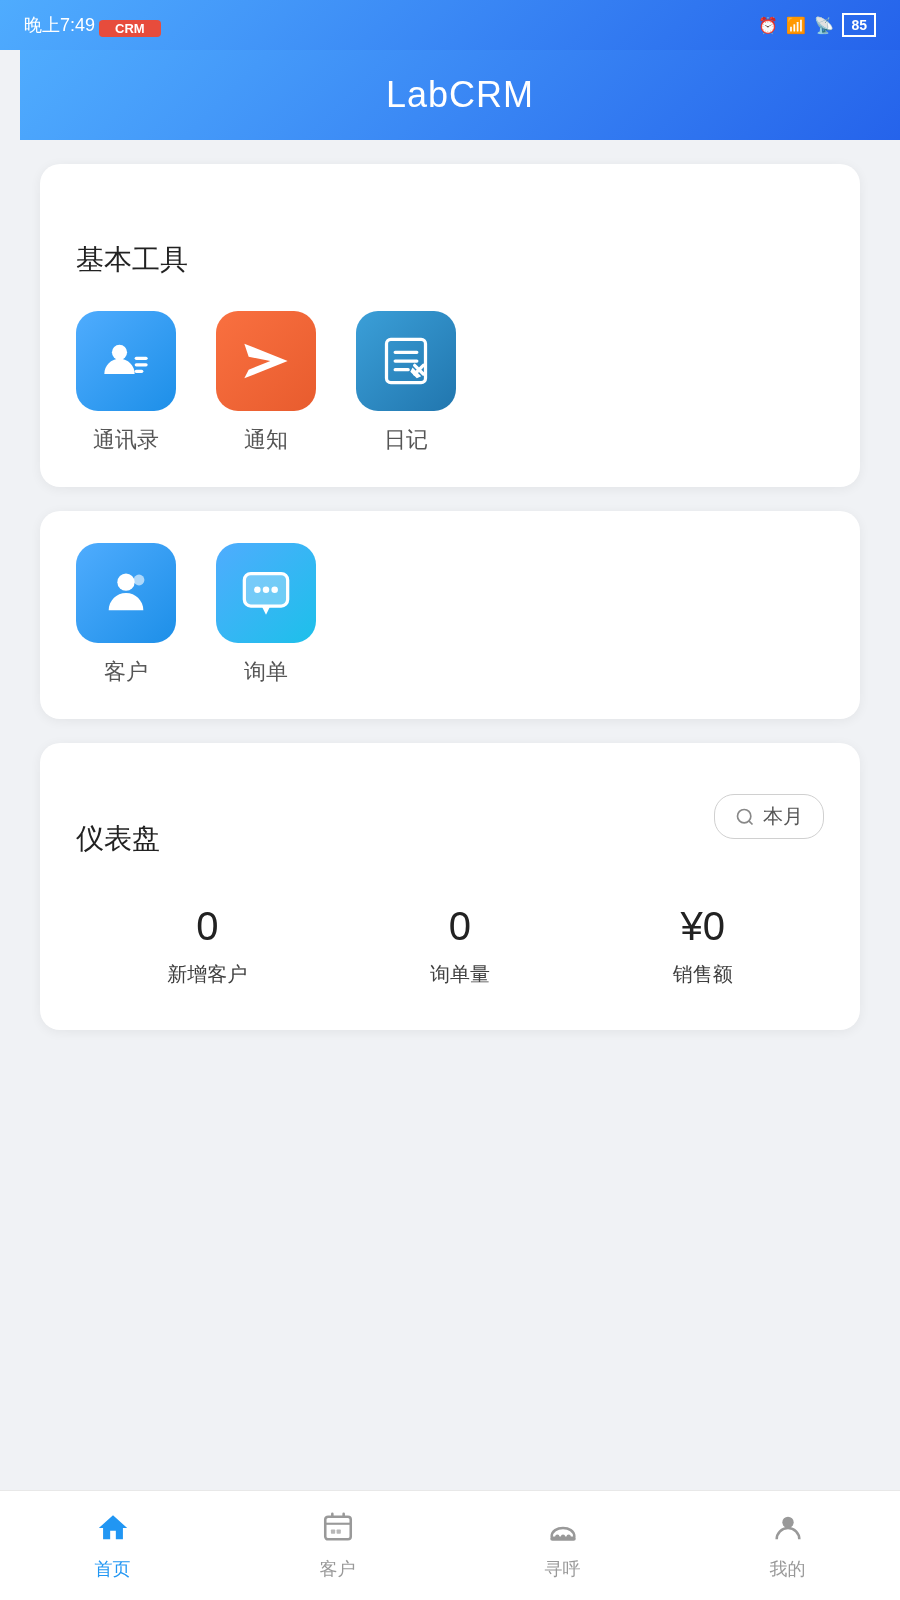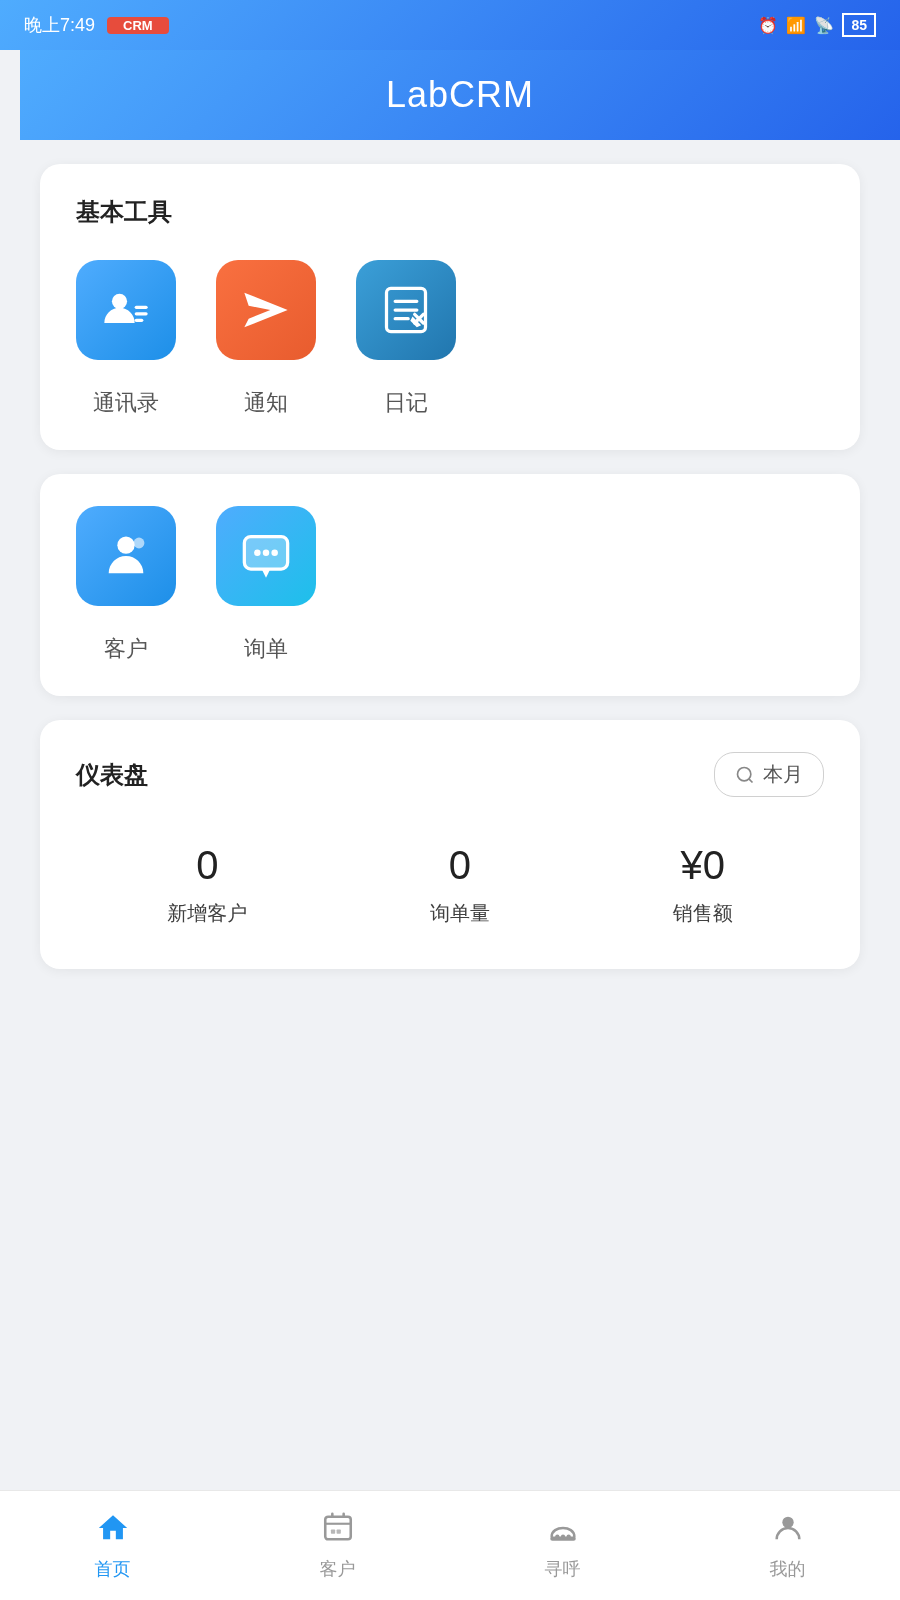--- a/index.html
+++ b/index.html
@@ -18,21 +18,21 @@
       background: linear-gradient(135deg, #4facfe 0%, #2563eb 100%);
       height: 50px;
       display: flex;
       align-items: center;
       justify-content: space-between;
       padding: 0 24px;
       color: white;
       font-size: 18px;
       font-weight: 500;
     }
-    .status-left { display: flex; align-items: center; gap: 12px; }
+    .status-left { display: flex; align-items: flex-end; gap: 4px; }
     .status-right { display: flex; align-items: center; gap: 8px; font-size: 16px; }
     .battery-box {
       border: 2px solid white;
       border-radius: 0;
       padding: 2px 7px;
       font-size: 14px;
       font-weight: 600;
     }
 
     
@@ -60,37 +60,38 @@
     }
 
     
     .card {
       background: white;
       border-radius: 20px;
       padding: 32px 36px;
       box-shadow: 0 2px 12px rgba(0,0,0,0.06);
     }
     .card-title {
-      font-size: 24px;
-      font-weight: 700;
+      font-size: 28px;
+      font-weight: 400;
       color: #222;
       margin-bottom: 32px;
+      margin-top: 45px;
     }
 
     
     .icon-grid {
       display: flex;
       gap: 40px;
       flex-wrap: wrap;
     }
     .icon-item {
       display: flex;
       flex-direction: column;
       align-items: center;
-      gap: 28px;
+      gap: 14px;
       cursor: pointer;
     }
     .icon-box {
       width: 100px;
       height: 100px;
       border-radius: 22px;
       display: flex;
       align-items: center;
       justify-content: center;
       font-size: 44px;

